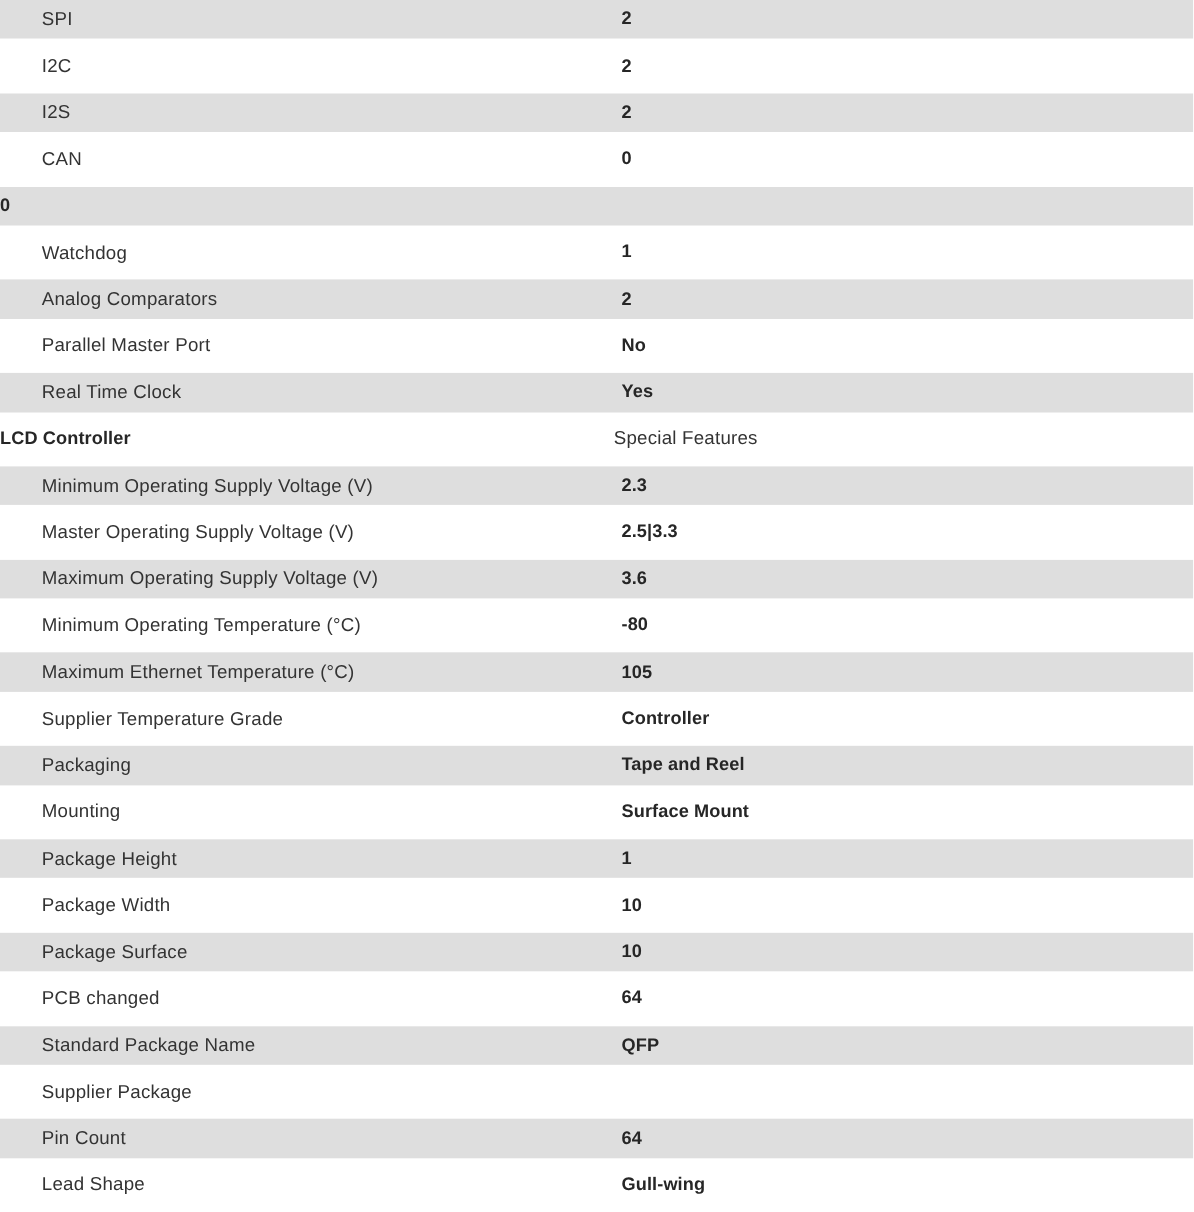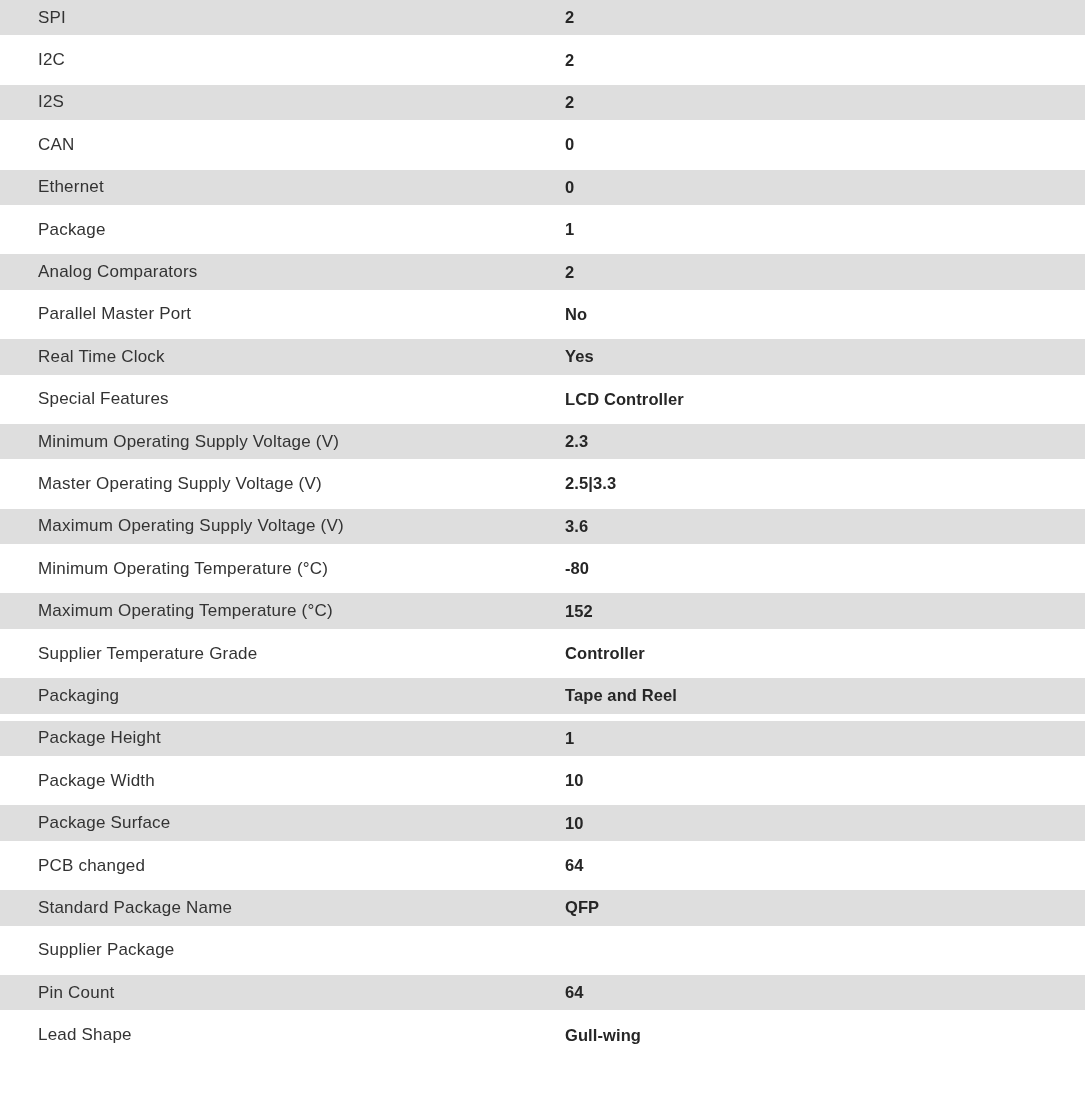--- a/index.html
+++ b/index.html
@@ -64,47 +64,46 @@
     <div class="cell label">I2S</div>
     <div class="cell value">2</div>
   </div>
 
   <div class="row">
     <div class="cell label">CAN</div>
     <div class="cell value">0</div>
   </div>
 
   <div class="row alt">
-    <div class="cell label">Ethernet</div>
     <div class="cell value">0</div>
   </div>
 
   <div class="row">
-    <div class="cell label">Package</div>
+    <div class="cell label">Watchdog</div>
     <div class="cell value">1</div>
   </div>
 
   <div class="row alt">
     <div class="cell label">Analog Comparators</div>
     <div class="cell value">2</div>
   </div>
 
   <div class="row">
     <div class="cell label">Parallel Master Port</div>
     <div class="cell value">No</div>
   </div>
 
   <div class="row alt">
     <div class="cell label">Real Time Clock</div>
     <div class="cell value">Yes</div>
   </div>
 
   <div class="row">
+    <div class="cell value">LCD Controller</div>
     <div class="cell label">Special Features</div>
-    <div class="cell value">LCD Controller</div>
   </div>
 
   <div class="row alt">
     <div class="cell label">Minimum Operating Supply Voltage (V)</div>
     <div class="cell value">2.3</div>
   </div>
 
   <div class="row">
     <div class="cell label">Master Operating Supply Voltage (V)</div>
     <div class="cell value">2.5|3.3</div>
@@ -114,34 +113,38 @@
     <div class="cell label">Maximum Operating Supply Voltage (V)</div>
     <div class="cell value">3.6</div>
   </div>
 
   <div class="row">
     <div class="cell label">Minimum Operating Temperature (°C)</div>
     <div class="cell value">-80</div>
   </div>
 
   <div class="row alt">
-    <div class="cell label">Maximum Operating Temperature (°C)</div>
-    <div class="cell value">152</div>
+    <div class="cell label">Maximum Ethernet Temperature (°C)</div>
+    <div class="cell value">105</div>
   </div>
 
   <div class="row">
     <div class="cell label">Supplier Temperature Grade</div>
     <div class="cell value">Controller</div>
   </div>
 
   <div class="row alt">
     <div class="cell label">Packaging</div>
     <div class="cell value">Tape and Reel</div>
   </div>
 
+  <div class="row">
+    <div class="cell label">Mounting</div>
+    <div class="cell value">Surface Mount</div>
+  </div>
 
   <div class="row alt">
     <div class="cell label">Package Height</div>
     <div class="cell value">1</div>
   </div>
 
   <div class="row">
     <div class="cell label">Package Width</div>
     <div class="cell value">10</div>
   </div>

